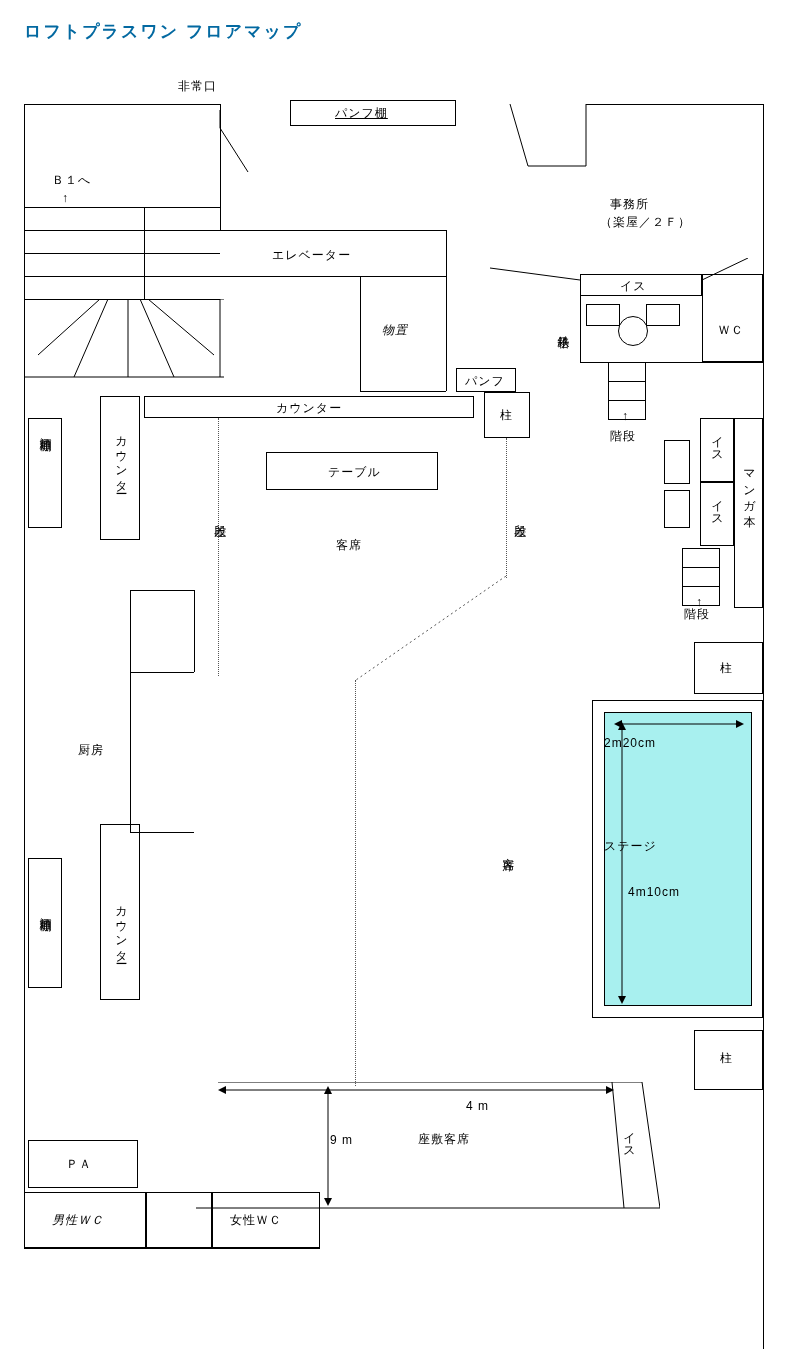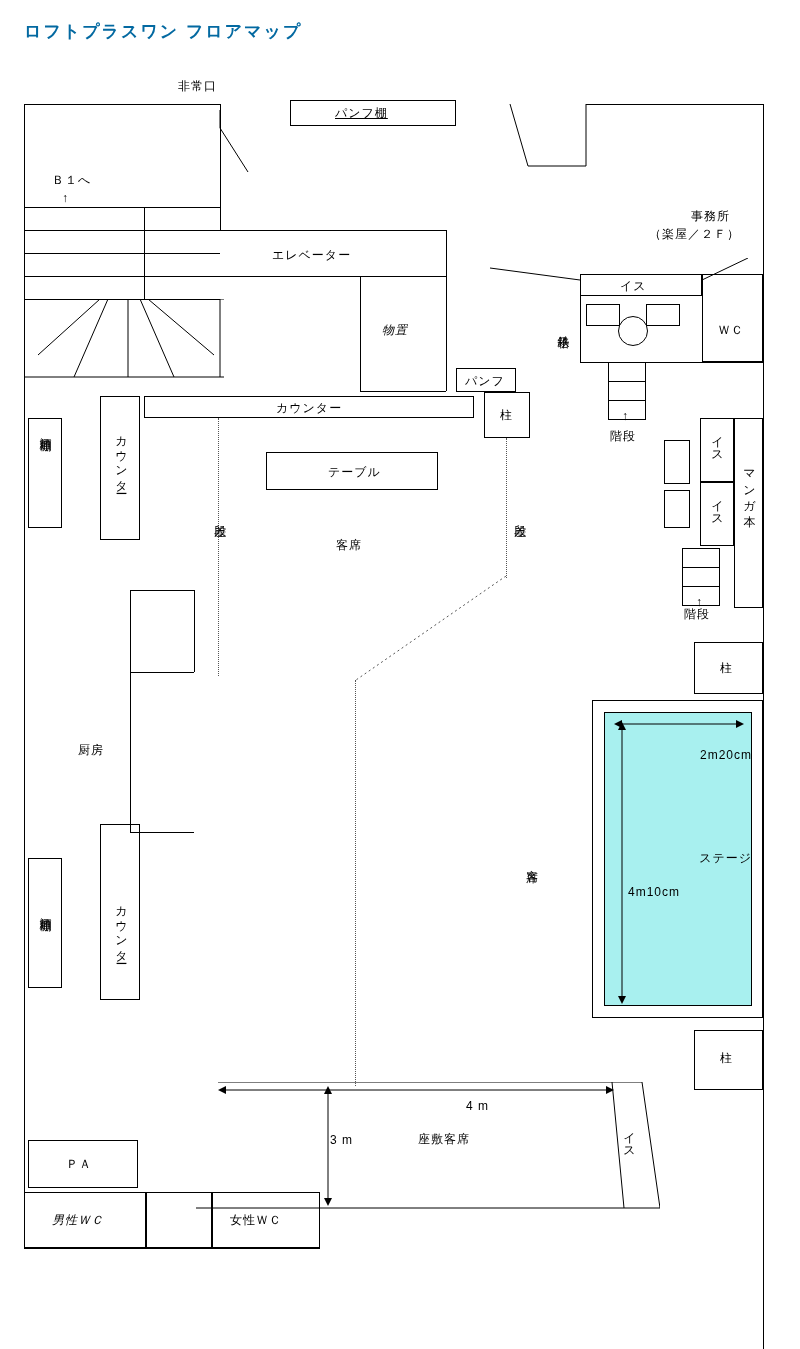--- a/index.html
+++ b/index.html
@@ -36,22 +36,21 @@
   }
   .lbl {
     position: absolute;
     font-size: 12px;
     color: #000;
     letter-spacing: 1px;
     white-space: nowrap;
     line-height: 1.35;
   }
   .lbl.c {
-    text-align: right;
-    margin-top: 12px;
+    text-align: left;
   }
   .vlbl {
     position: absolute;
     font-size: 12px;
     color: #000;
     letter-spacing: 1px;
     line-height: 1.2;
     writing-mode: vertical-rl;
     text-orientation: upright;
     white-space: nowrap;
@@ -306,21 +305,21 @@
   </div>
   <div class="lbl" style="left:466px; top:1098px;">4 m</div>
 
   <div class="diag" style="left:320px; top:1086px; width:16px; height:120px;">
     <svg width="16" height="120">
       <line x1="8" y1="4" x2="8" y2="116" stroke="#000" stroke-width="1"></line>
       <polygon points="8,0 4,8 12,8" fill="#000"></polygon>
       <polygon points="8,120 4,112 12,112" fill="#000"></polygon>
     </svg>
   </div>
-  <div class="lbl" style="left:330px; top:1132px;">3 m</div>
+  <div class="lbl" style="left:330px; top:1132px;">9 m</div>
 
   <div class="bx" style="left:28px; top:1140px; width:110px; height:48px;"></div>
   <div class="lbl" style="left:66px; top:1156px;">ＰＡ</div>
 
   <div class="bx" style="left:24px; top:1192px; width:122px; height:56px;"></div>
   <div class="lbl" style="left:52px; top:1212px;font-style:italic;">男性ＷＣ</div>
 
   <div class="bx" style="left:146px; top:1192px; width:66px; height:56px;"></div>
 
   <div class="bx" style="left:212px; top:1192px; width:108px; height:56px;"></div>

